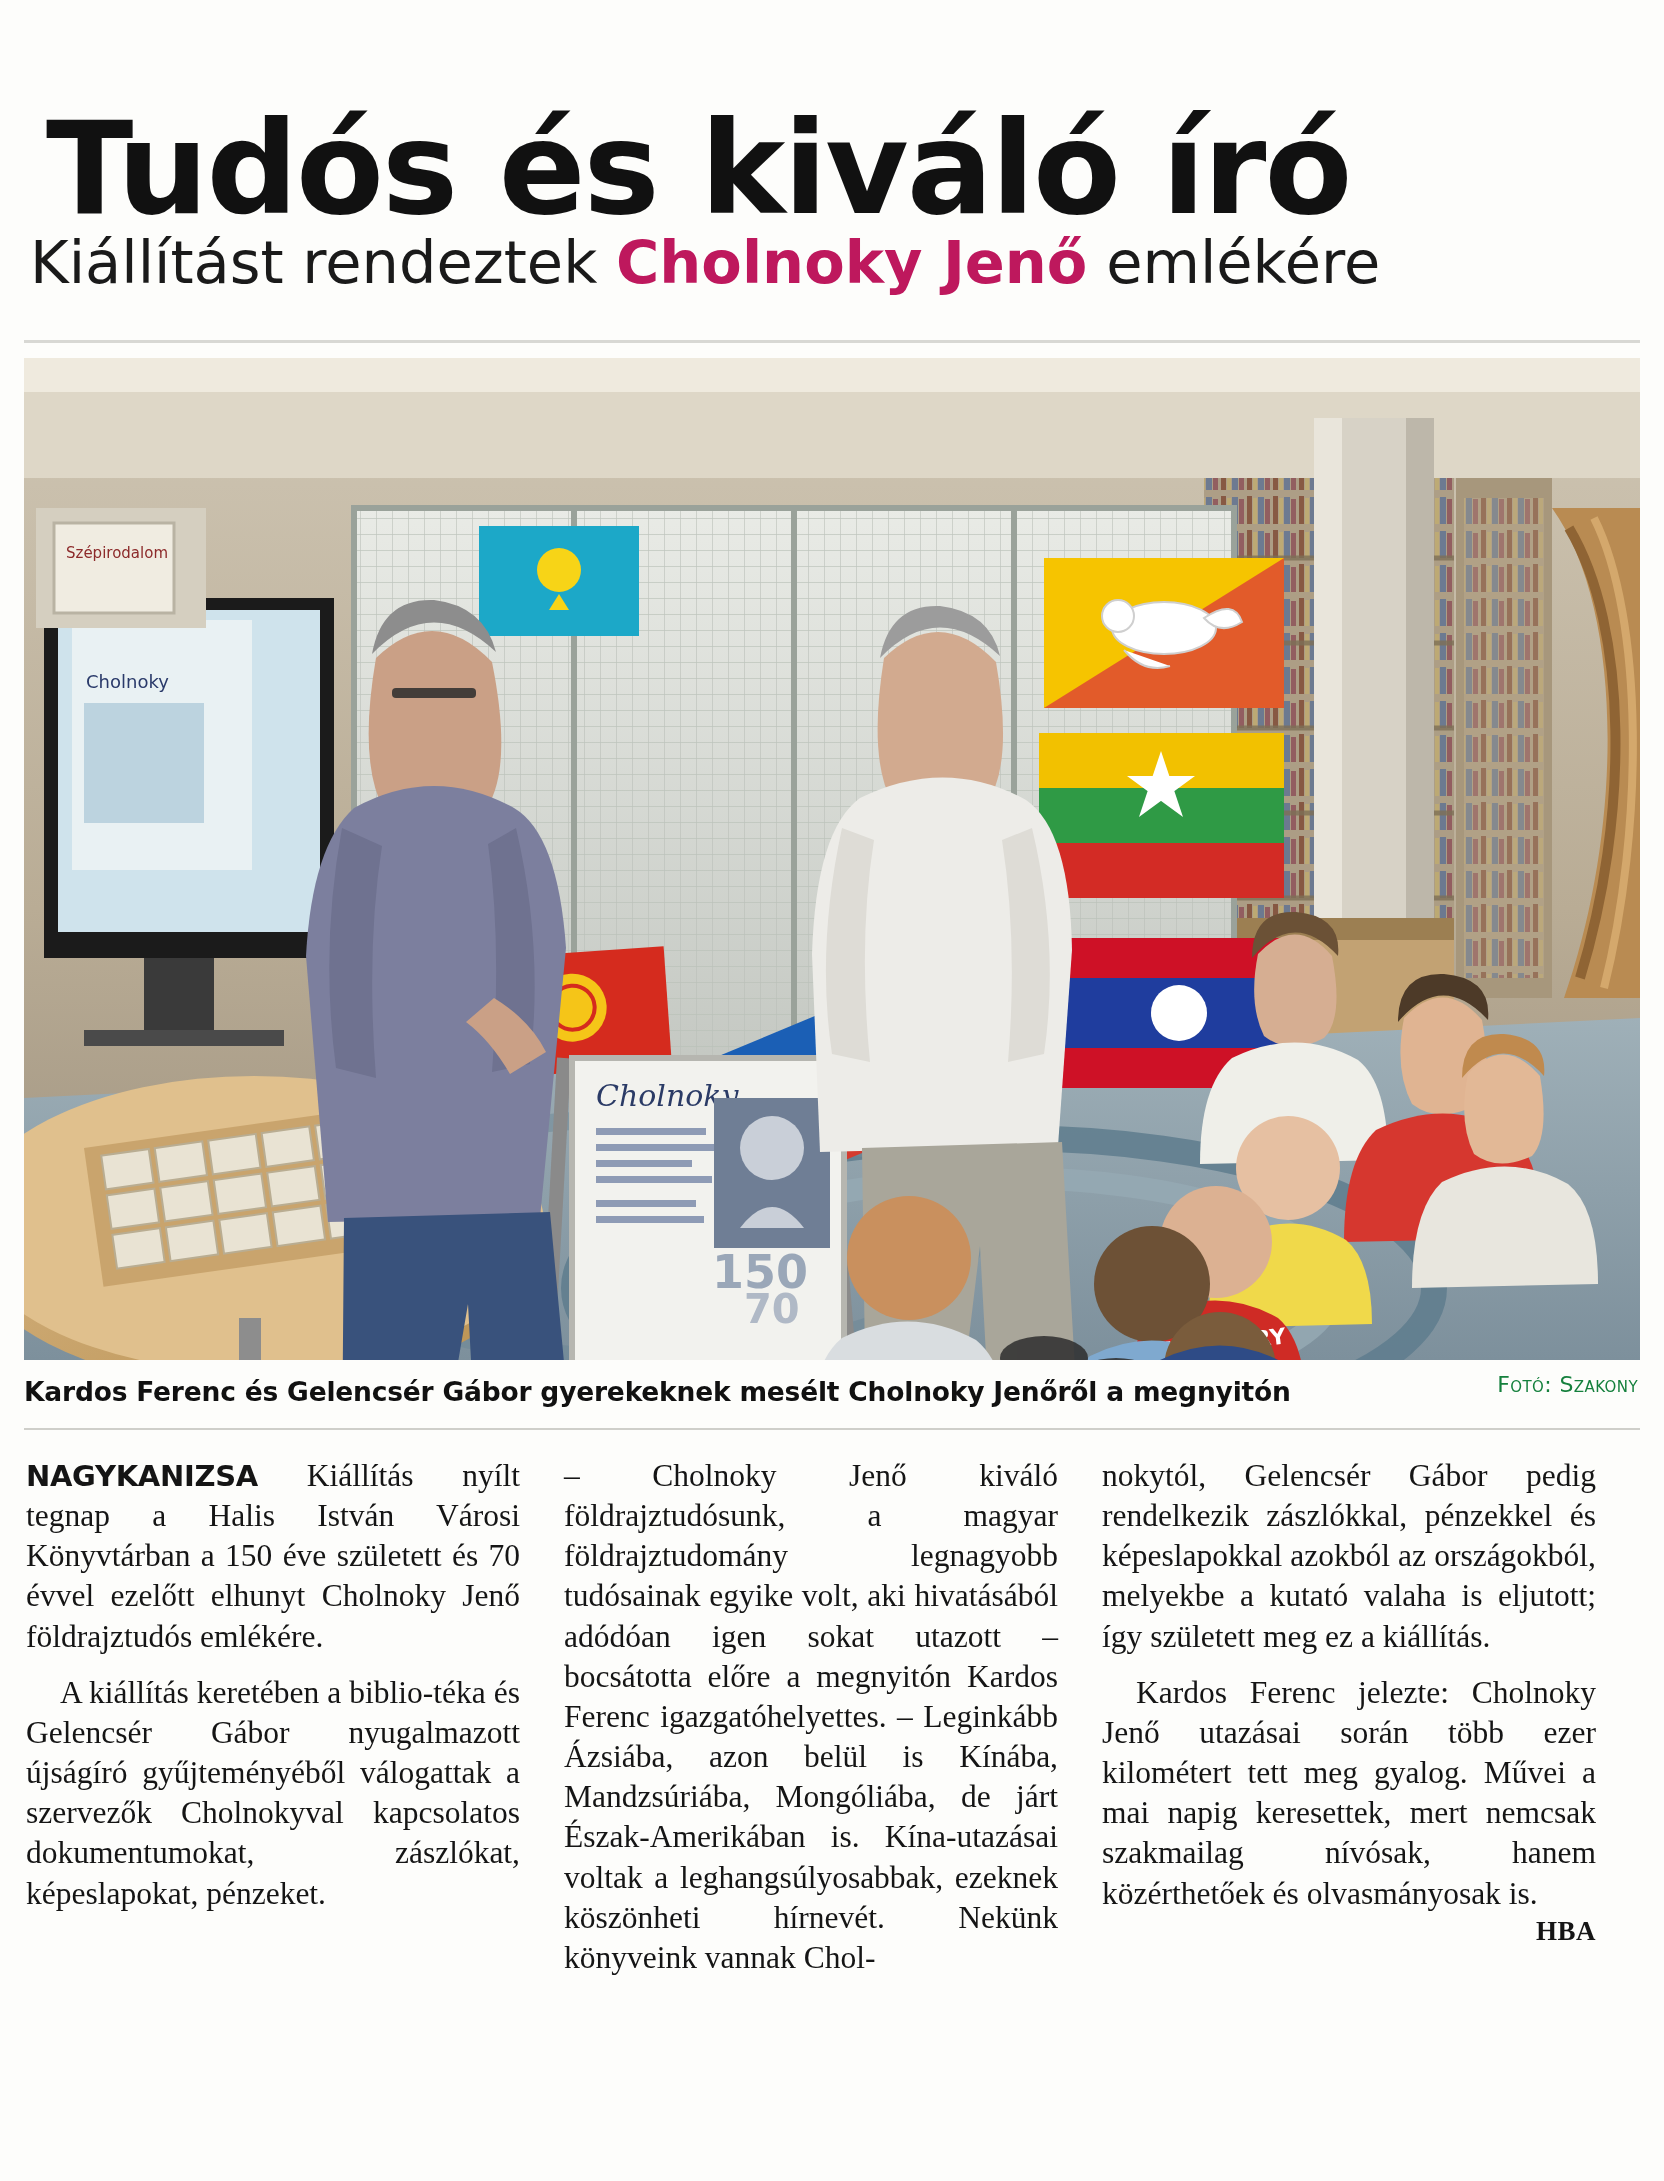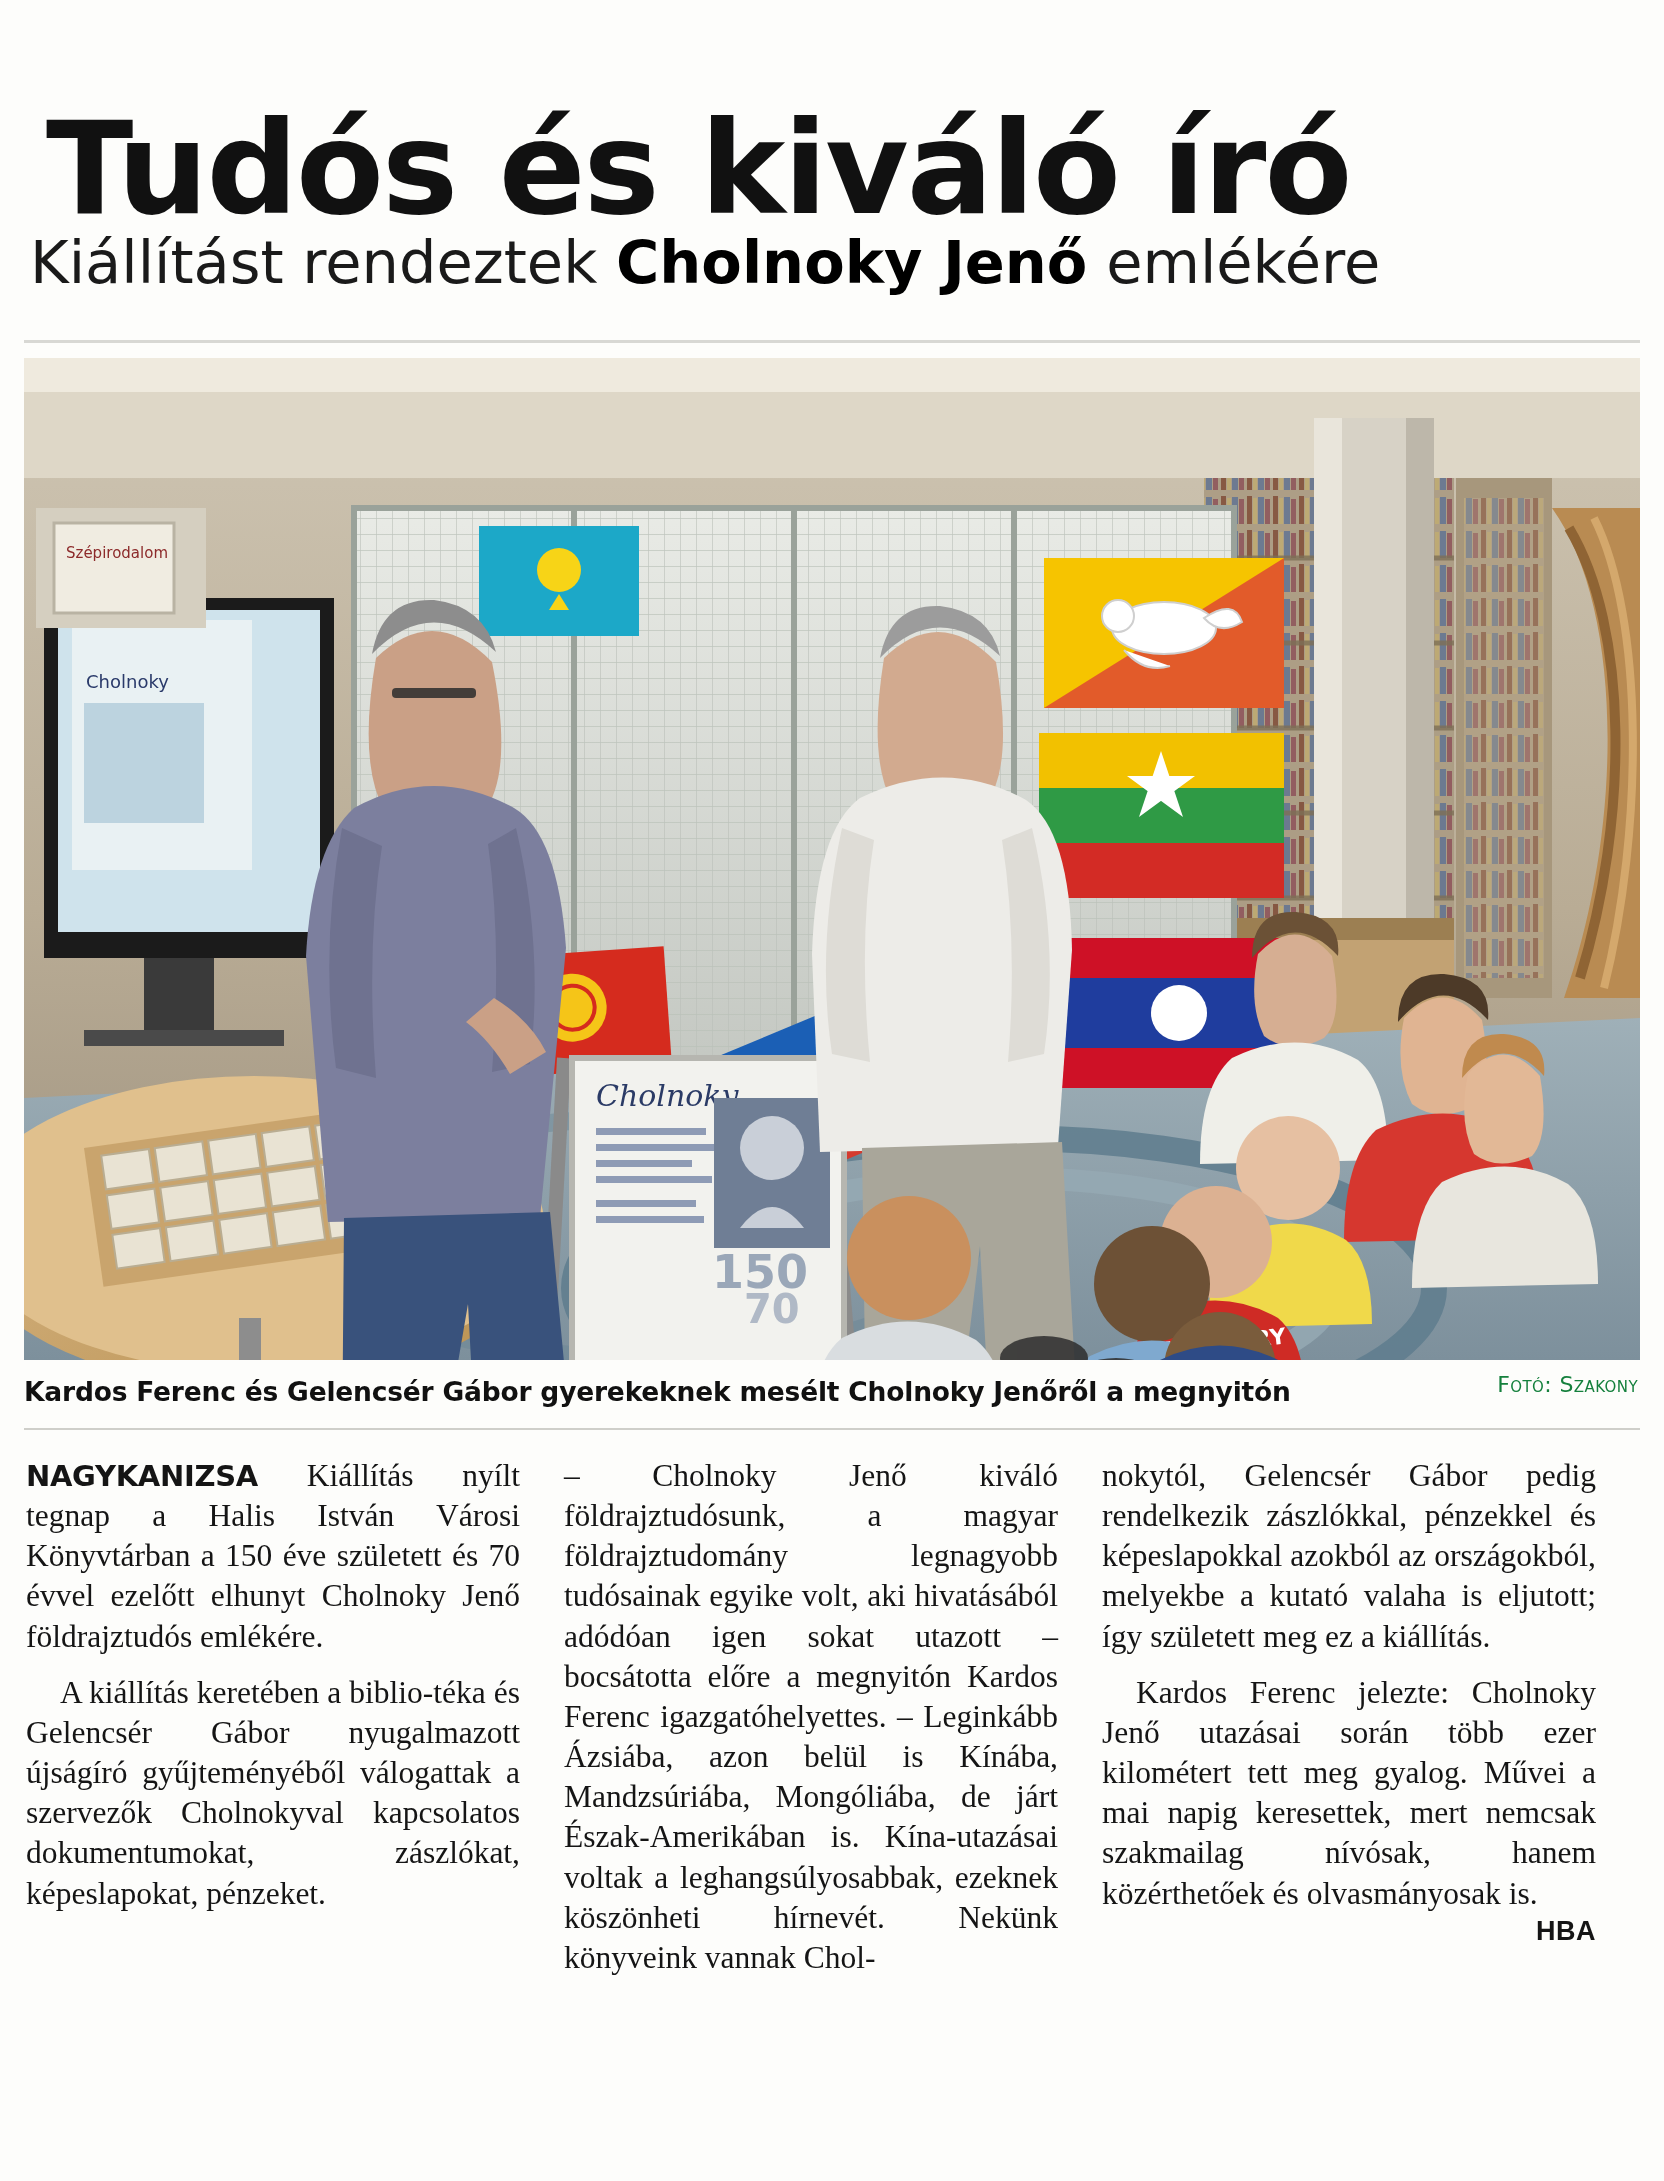--- a/index.html
+++ b/index.html
@@ -42,21 +42,21 @@
     top: 232px;
     width: 1600px;
     font-family: "DejaVu Sans", sans-serif;
     font-size: 59px;
     line-height: 1.05;
     color: #1a1a1a;
     white-space: nowrap;
   }
   .subhead .accent {
     font-weight: bold;
-    color: #000000;
+    color: #be185d;
   }
 
   .rule-top {
     position: absolute;
     left: 24px;
     top: 340px;
     width: 1616px;
     height: 3px;
     background: #d8d8d4;
   }
@@ -128,21 +128,21 @@
   }
   .col p { margin: 0 0 0 0; }
   .col p + p { margin-top: 16px; text-indent: 34px; }
   .lead-kicker {
     font-family: "DejaVu Sans", sans-serif;
     font-weight: bold;
     font-size: 29px;
     letter-spacing: -0.3px;
   }
   .sign {
-    font-family: Liberation Sans, sans-serif;
+    font-family: Liberation Serif, serif;
     font-weight: bold;
     font-size: 27px;
     float: right;
     letter-spacing: 0.5px;
   }
 </style>
 </head>
 <body>
 
 <div class="page">

